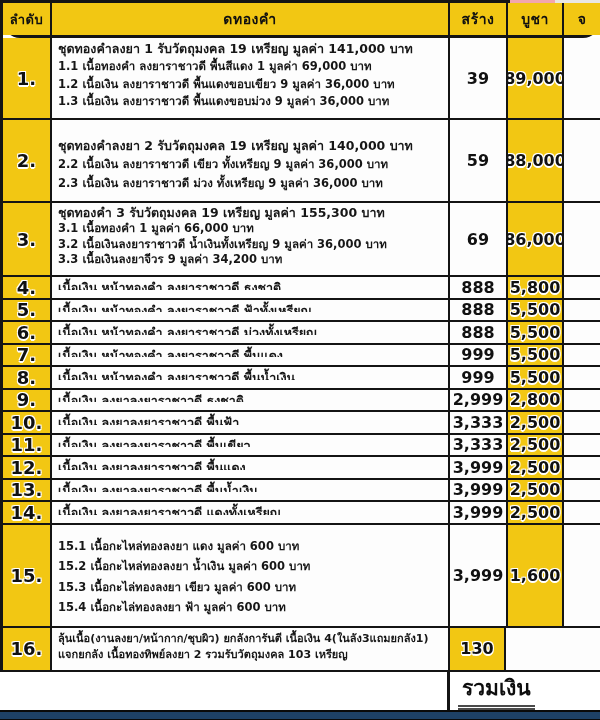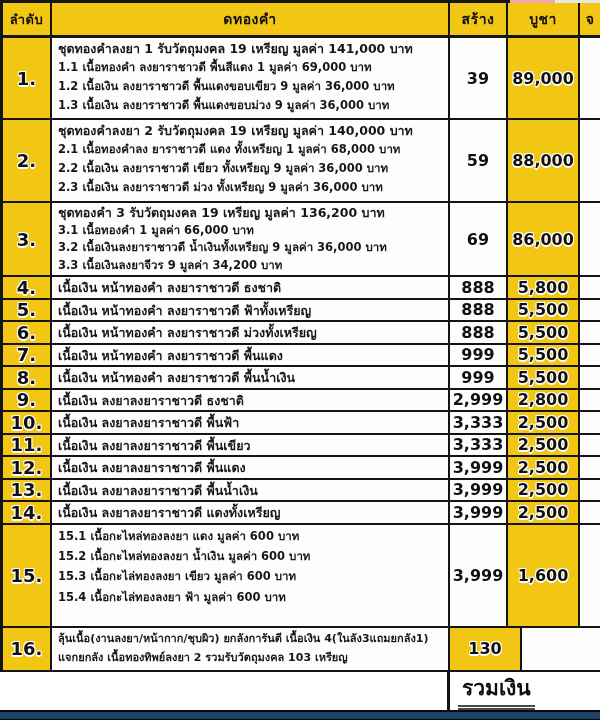--- a/index.html
+++ b/index.html
@@ -14,26 +14,26 @@
     background:#fff; color:#111; font-weight:bold; position:relative;
   }
   .topstrip{height:3px; display:flex; background:var(--border-black);}
   .topstrip .seg-pink{position:absolute; left:510px; top:0; width:45px; height:3px; background:var(--top-right-pink);}
   .topstrip .seg-gray{position:absolute; left:555px; top:0; width:45px; height:3px; background:var(--top-right-gray);}
 
   .tbl{border-left:3px solid var(--border-black); width:600px;}
   .row{display:flex; border-bottom:2px solid var(--border-black); width:597px;}
   .cell{border-right:2px solid var(--border-black); overflow:hidden;}
   .c-no{width:49px; background:var(--yellow); display:flex; align-items:center; justify-content:center;}
-  .c-item{width:398px; background:var(--cell-white); padding:1px 0 0 6px; display:flex; flex-direction:column; justify-content:flex-start;}
+  .c-item{width:398px; background:var(--cell-white); padding:1px 0 8px 6px; display:flex; flex-direction:column; justify-content:flex-end;}
   .c-made{width:58px; background:var(--cell-white); display:flex; align-items:center; justify-content:center;}
-  .c-price{width:72px; background:var(--yellow); display:flex; align-items:center; justify-content:center;}
+  .c-price{width:56px; background:var(--yellow); display:flex; align-items:center; justify-content:center;}
   .c-last{flex:1; background:var(--cell-white); border-right:none;}
 
-  .row--header{height:35px; border-bottom:3px solid var(--border-black);}
+  .row--header{height:35px; border-bottom:3px solid var(--border-black);border-radius:17px;}
   .row--header .cell{display:flex; align-items:center; justify-content:center; background:var(--yellow); color:#101010;}
   .row--header .c-item{padding:0;}
   .h-lbl{font-size:14px; letter-spacing:.5px;}
   .h-lbl-sm{font-size:13px;}
 
   .row--r1{height:82px;} .row--r2{height:83px;} .row--r3{height:74px;}
   .row--single{height:22.5px;} .row--r15{height:103px;} .row--r16{height:44px;}
 
   .no-txt{font-size:18px; text-shadow:-1px -1px 0 #fff,1px -1px 0 #fff,-1px 1px 0 #fff,1px 1px 0 #fff,0 2px 0 #fff;}
   .made-txt{font-size:16px;}
@@ -101,39 +101,38 @@
       </div>
     <div class="cell c-last"></div>
   </div>
 
   <div class="row row--r2">
     <div class="cell c-no">
         <span class="no-txt">2.</span>
       </div>
     <div class="cell c-item">
       <div class="ln main">ชุดทองคำลงยา 2 รับวัตถุมงคล 19 เหรียญ มูลค่า 140,000 บาท</div>
-      <div class="ln">2.1 เนื้อทองคำลง ยาราชาวดี แดง ทั้งเหรียญ 1 มูลค่า 68,000 บาท</div>
       <div class="ln">2.2 เนื้อเงิน ลงยาราชาวดี เขียว ทั้งเหรียญ 9 มูลค่า 36,000 บาท</div>
       <div class="ln">2.3 เนื้อเงิน ลงยาราชาวดี ม่วง ทั้งเหรียญ 9 มูลค่า 36,000 บาท</div>
     </div>
     <div class="cell c-made">
         <span class="made-txt">59</span>
       </div>
     <div class="cell c-price">
         <span class="price-txt">88,000</span>
       </div>
     <div class="cell c-last"></div>
   </div>
 
   <div class="row row--r3">
     <div class="cell c-no">
         <span class="no-txt">3.</span>
       </div>
     <div class="cell c-item">
-      <div class="ln main">ชุดทองคำ 3 รับวัตถุมงคล 19 เหรียญ มูลค่า 136,200 บาท</div>
+      <div class="ln main">ชุดทองคำ 3 รับวัตถุมงคล 19 เหรียญ มูลค่า 155,300 บาท</div>
       <div class="ln">3.1 เนื้อทองคำ 1 มูลค่า 66,000 บาท</div>
       <div class="ln">3.2 เนื้อเงินลงยาราชาวดี น้ำเงินทั้งเหรียญ 9 มูลค่า 36,000 บาท</div>
       <div class="ln">3.3 เนื้อเงินลงยาจีวร 9 มูลค่า 34,200 บาท</div>
     </div>
     <div class="cell c-made">
         <span class="made-txt">69</span>
       </div>
     <div class="cell c-price">
         <span class="price-txt">86,000</span>
       </div>

